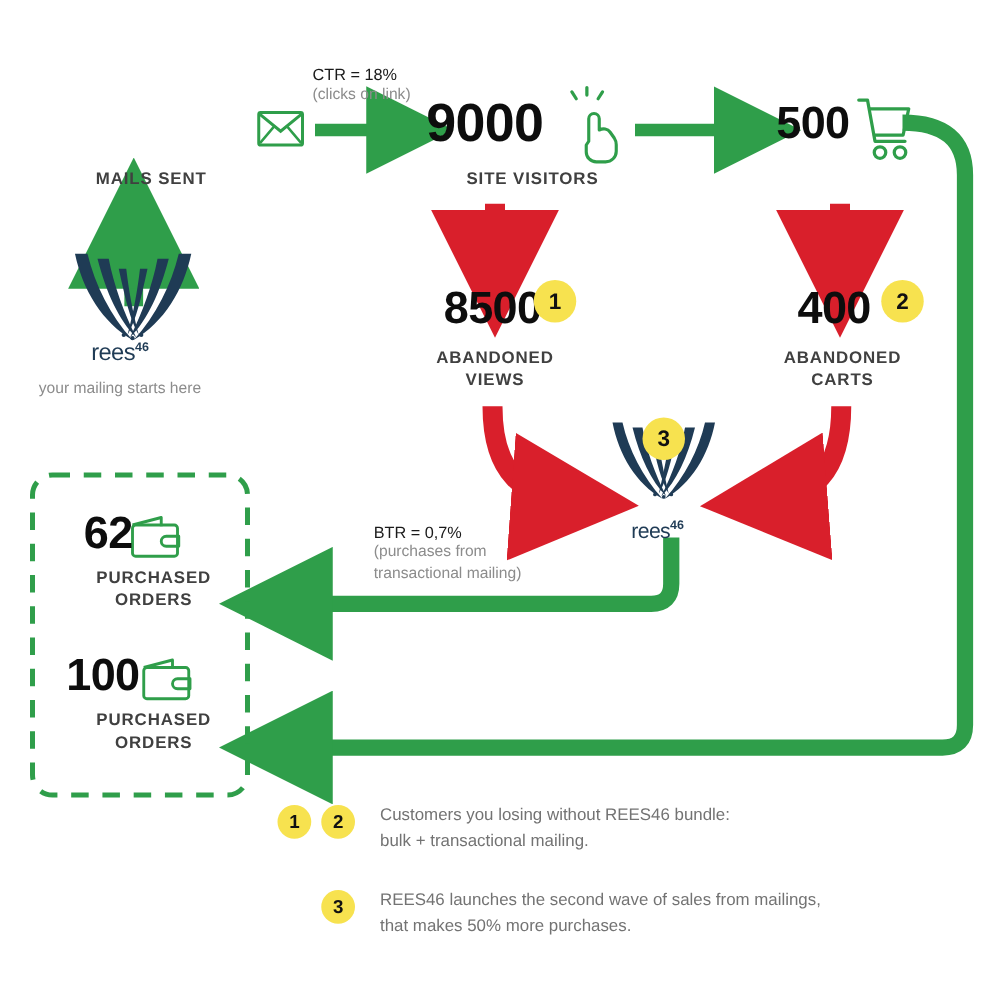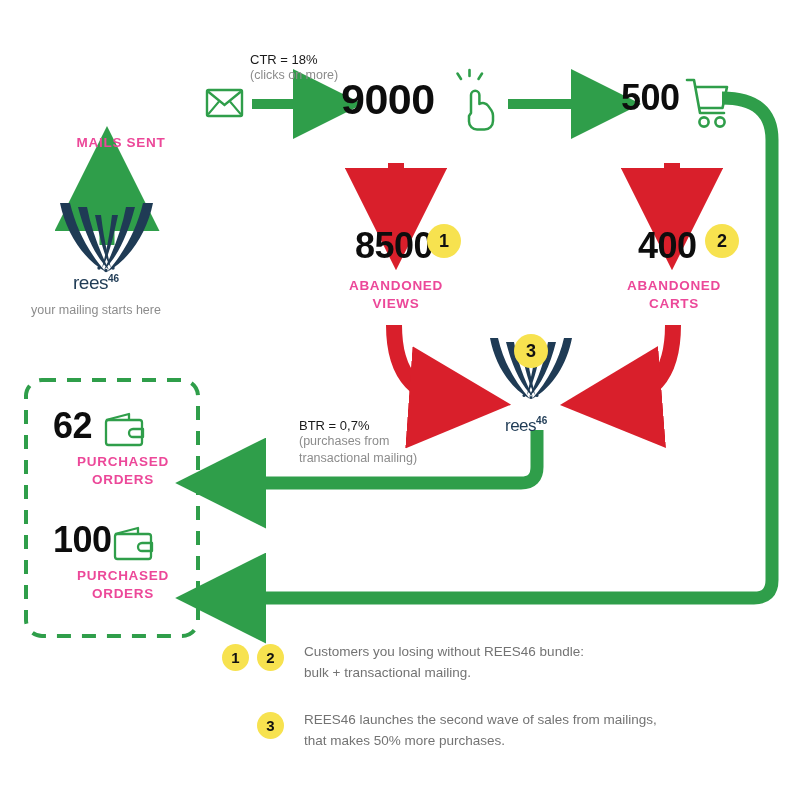--- a/index.html
+++ b/index.html
@@ -10,21 +10,21 @@
   }
   #canvas{position:absolute;inset:0;width:800px;height:800px;}
   #svg-layer{position:absolute;left:0;top:0;width:800px;height:800px;}
   .node{position:absolute;}
   .bignum{
     font-size:43px;font-weight:bold;color:#0d0d0d;letter-spacing:-0.5px;
     line-height:1;white-space:nowrap;
   }
   .bignum.sm{font-size:36px;}
   .caption{
-    font-size:13.5px;font-weight:bold;color:#ec4899;letter-spacing:0.7px;
+    font-size:13.5px;font-weight:bold;color:#404040;letter-spacing:0.7px;
     line-height:1.35;white-space:nowrap;
   }
   .caption.wrap{white-space:normal;text-align:center;}
   .caption.lft{text-align:center;}
   .lbl-bold{font-size:13px;font-weight:normal;color:#1a1a1a;white-space:nowrap;}
   .lbl-gray{font-size:12.5px;color:#8c8c8c;line-height:1.35;}
   .badge{
     position:absolute;width:34px;height:34px;border-radius:50%;
     background:#f7e24f;color:#111;font-size:18px;font-weight:bold;
     display:flex;align-items:center;justify-content:center;
@@ -153,28 +153,31 @@
     </g>
   </svg>
 
   <div class="node" style="left:38px;top:134px;width:166px;">
     <div class="caption wrap">MAILS SENT</div>
   </div>
 
   <div class="node" style="left:341px;top:78px;">
     <div class="bignum">9000</div>
   </div>
+  <div class="node" style="left:341px;top:134px;width:170px;">
+    <div class="caption wrap">SITE VISITORS</div>
+  </div>
 
   <div class="node" style="left:621px;top:80px;">
     <div class="bignum sm">500</div>
   </div>
 
   <div class="node" style="left:250px;top:52px;">
     <div class="lbl-bold">CTR = 18%</div>
-    <div class="lbl-gray">(clicks on more)</div>
+    <div class="lbl-gray">(clicks on link)</div>
   </div>
 
   <div class="node" style="left:355px;top:228px;">
     <div class="bignum sm">8500</div>
   </div>
   <div class="badge" style="left:427px;top:224px;">1</div>
   <div class="node" style="left:318px;top:277px;width:156px;">
     <div class="caption wrap" style="white-space:pre-line;">ABANDONED
 VIEWS</div>
   </div>
@@ -193,21 +196,21 @@
   </div>
   <div class="node" style="left:31px;top:303px;">
     <div class="tagline">your mailing starts here</div>
   </div>
 
   <div class="badge" style="left:514px;top:334px;">3</div>
   <div class="node" style="left:505px;top:415px;">
     <div class="logo-word" style="font-size:17px;"><span>rees</span><sup>46</sup></div>
   </div>
 
-  <div class="node" style="left:53px;top:408px;">
+  <div class="node" style="left:67px;top:408px;">
     <div class="bignum sm">62</div>
   </div>
   <div class="node" style="left:53px;top:453px;width:140px;">
     <div class="caption lft" style="white-space:pre-line;">PURCHASED
 ORDERS</div>
   </div>
 
   <div class="node" style="left:53px;top:522px;">
     <div class="bignum sm">100</div>
   </div>

